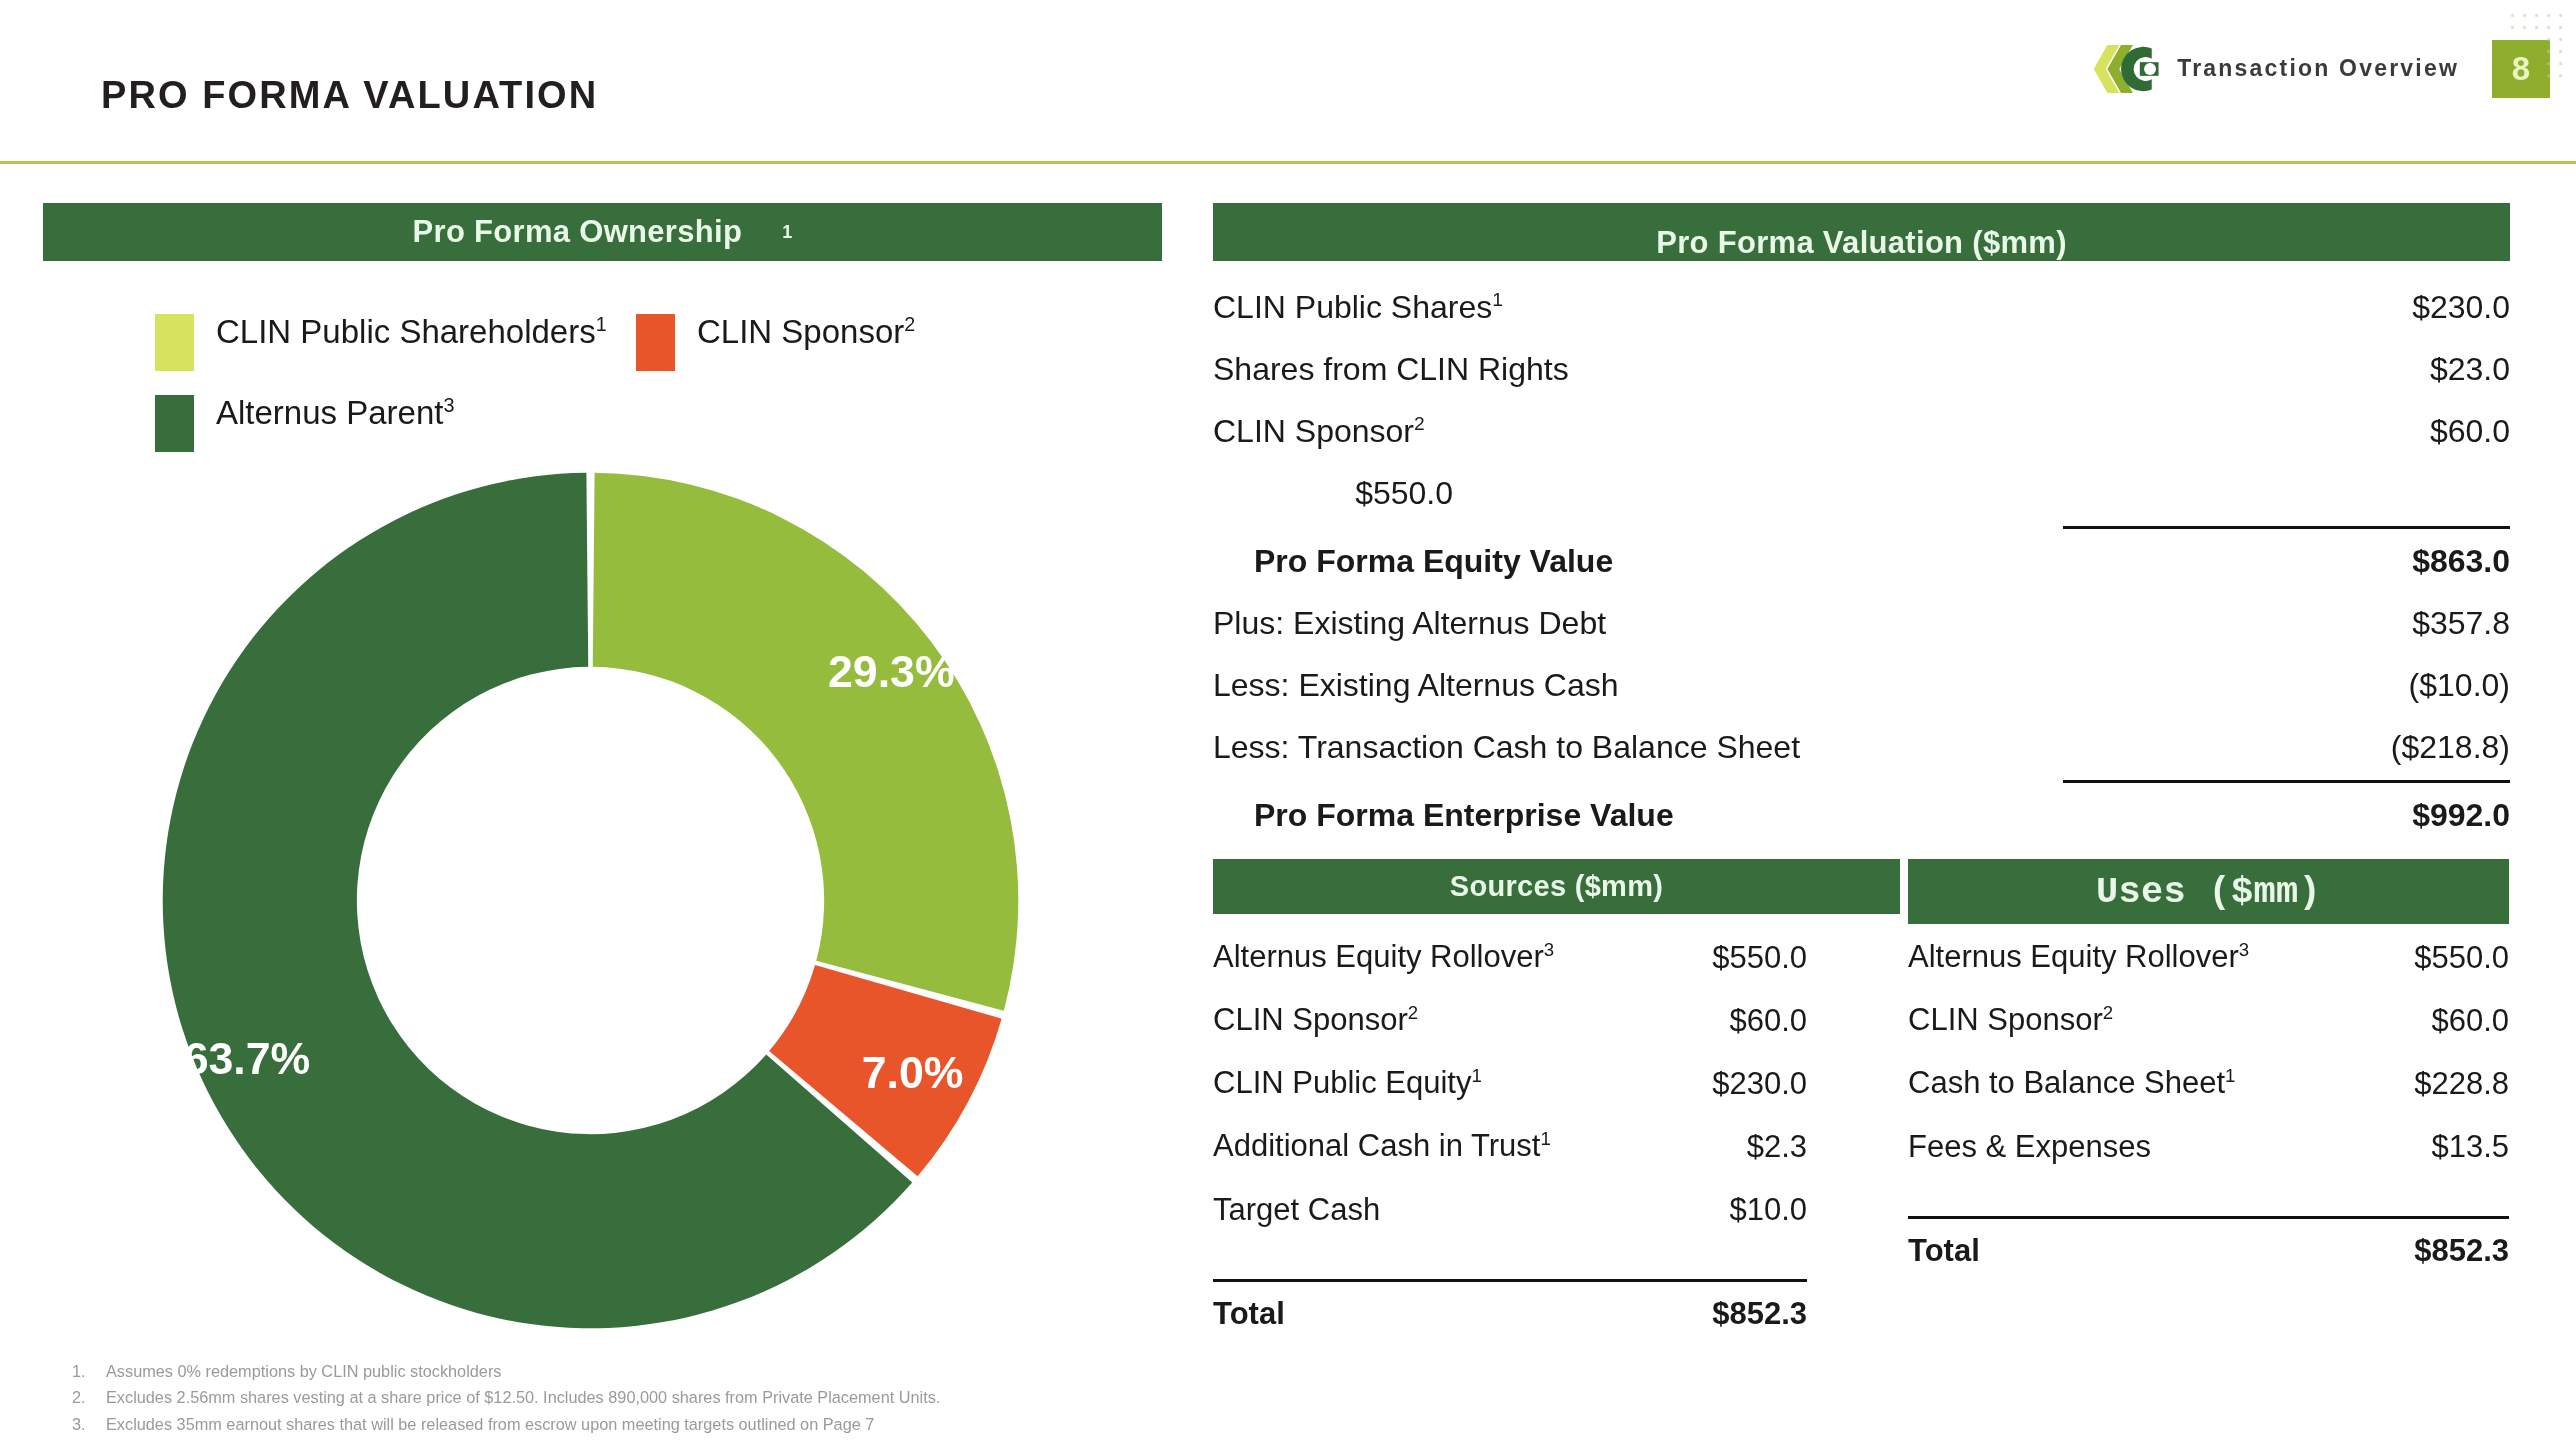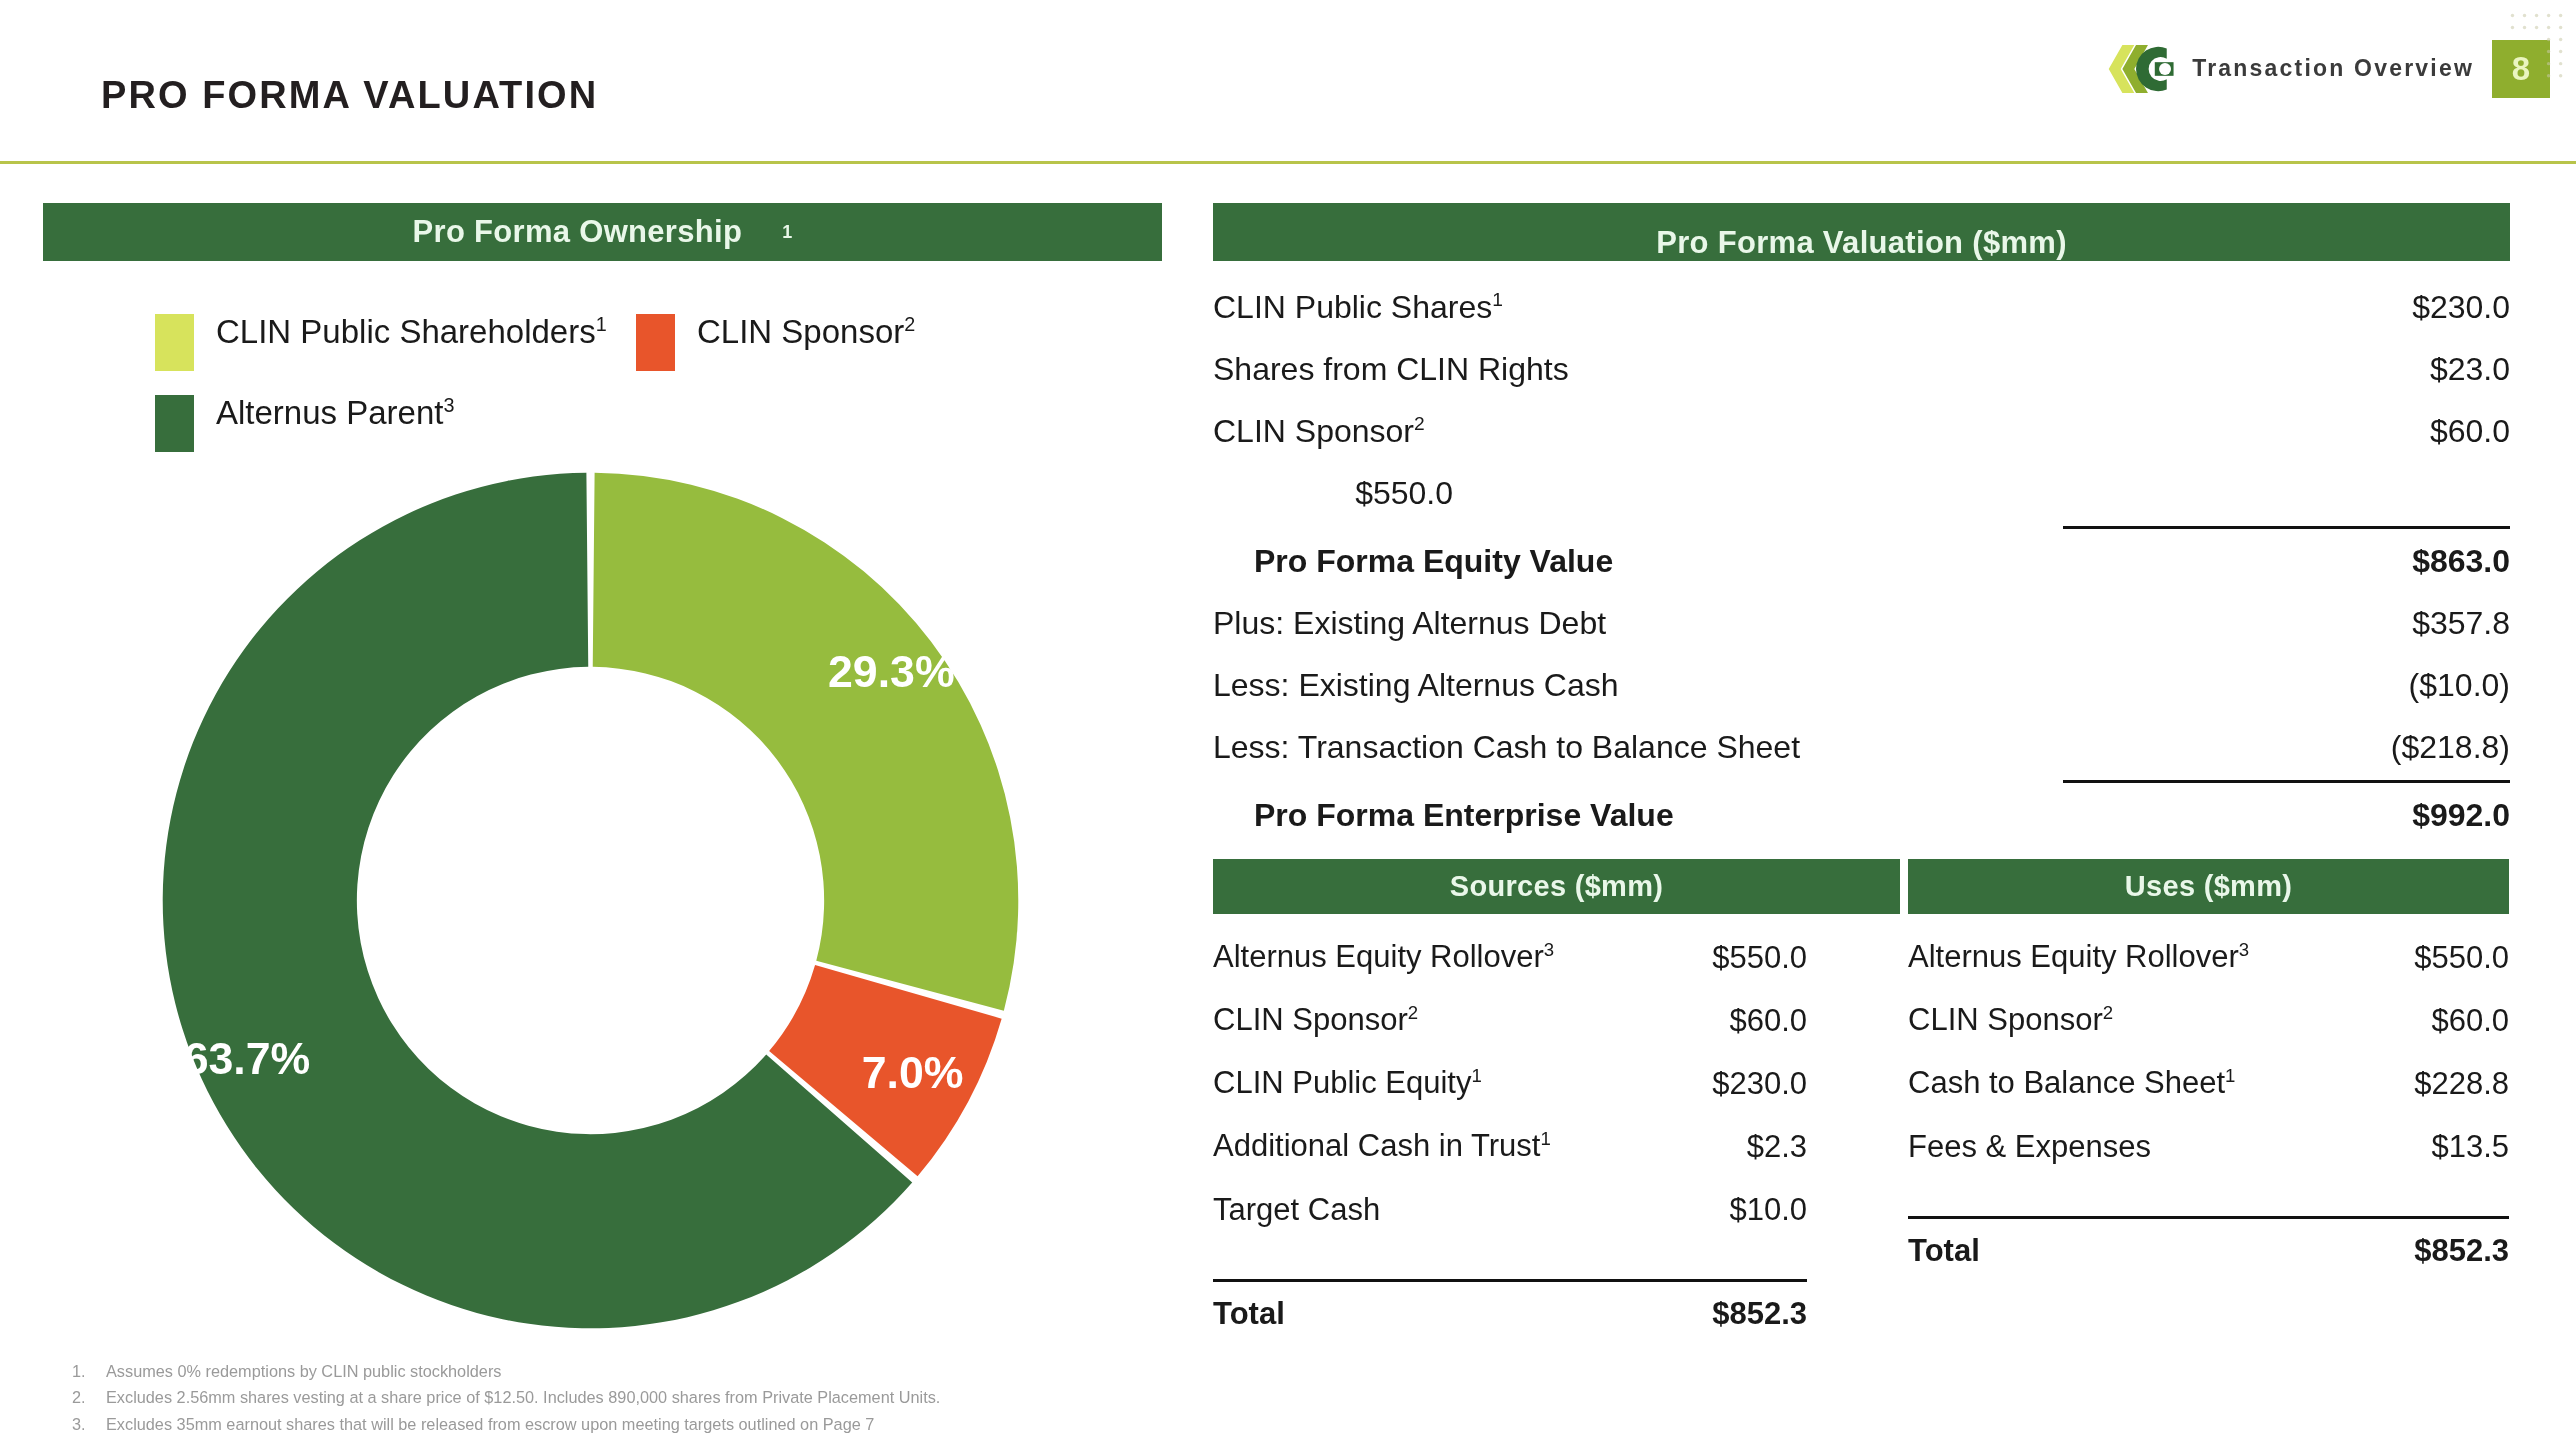--- a/index.html
+++ b/index.html
@@ -47,21 +47,21 @@
     width: 74px;
     height: 58px;
     margin-right: 13.7px;
     position: relative;
   }
   .brand-name {
     font-size: 23px;
     font-weight: bold;
     letter-spacing: 2.2px;
     color: #3B3B3B;
-    margin-right: 18px;
+    margin-right: 33px;
     white-space: nowrap;
   }
   .page-num-box {
     width: 58px;
     height: 58px;
     background: #8FAE2E;
     display: flex;
     align-items: center;
     justify-content: center;
     font-size: 33px;
@@ -103,22 +103,23 @@
   }
   #sources-head {
     position: absolute;
     left: 1213px; top: 859px;
     width: 687px; height: 55px;
     font-size: 29px;
   }
   #uses-head {
     position: absolute;
     left: 1908px; top: 859px;
-    width: 601px; height: 55px;
-    font-size: 29px;
+    width: 601px; height: 65px;
+    font-size: 37px;
+    font-family: Liberation Mono, monospace;
   }
 
   
   .legend {
     position: absolute;
     left: 155px; top: 314px;
     width: 1013px;
   }
   .legend-row { display: flex; align-items: flex-start; margin-bottom: 24px; }
   .legend-item { display: flex; align-items: flex-start; }

